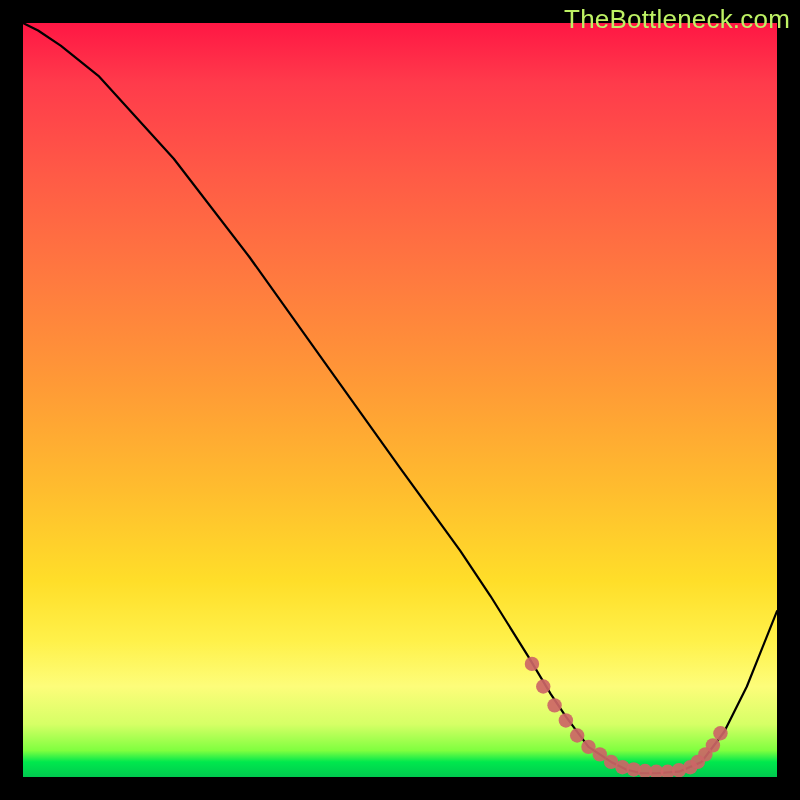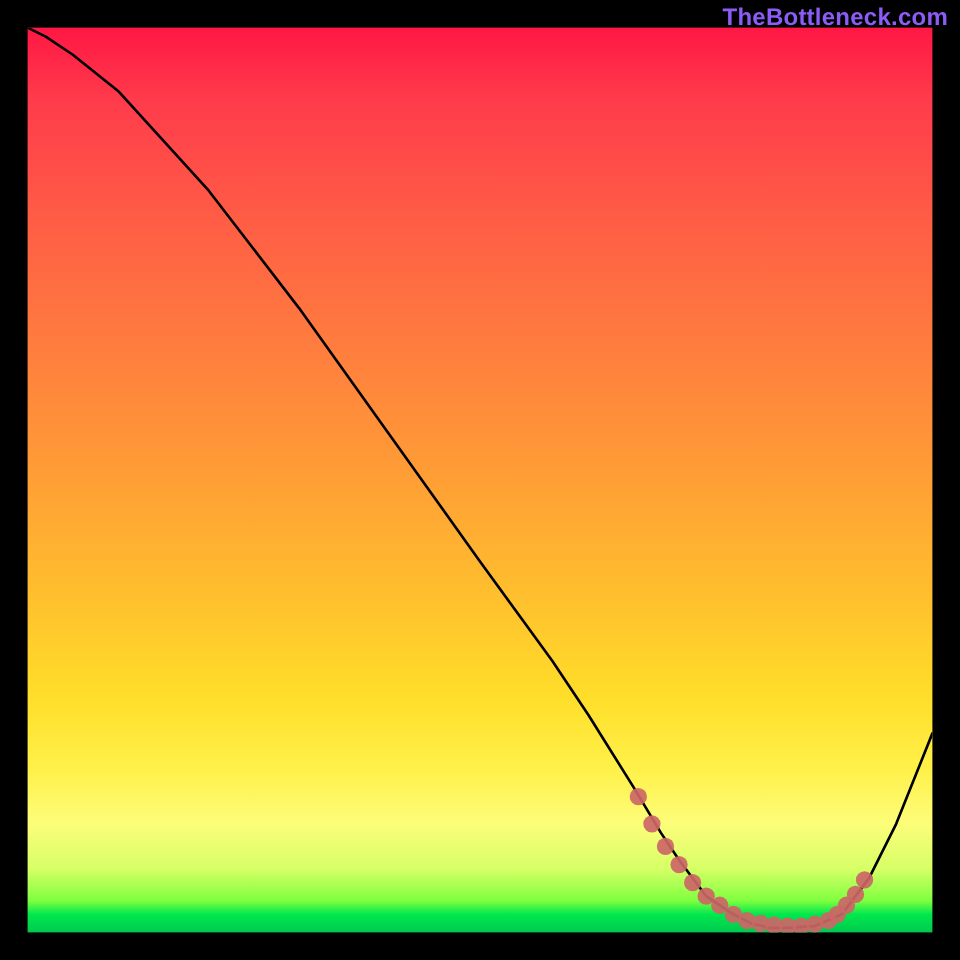--- a/index.html
+++ b/index.html
@@ -38,23 +38,23 @@
       #d6ff66 93%,
       #7fff3f 96.5%,
       #00e84d 98%,
       #00c94f 100%
     );
   }
   .watermark {
     position: absolute;
     top: 4px;
     right: 10px;
-    color: #8b5cf6;
-    font-size: 20px;
-    font-weight: 700;
+    color: #bef264;
+    font-size: 26px;
+    font-weight: 400;
     letter-spacing: 0.2px;
     user-select: none;
   }
   svg.overlay {
     position: absolute;
     left: 0;
     top: 0;
     width: 754px;
     height: 754px;
     pointer-events: none;

